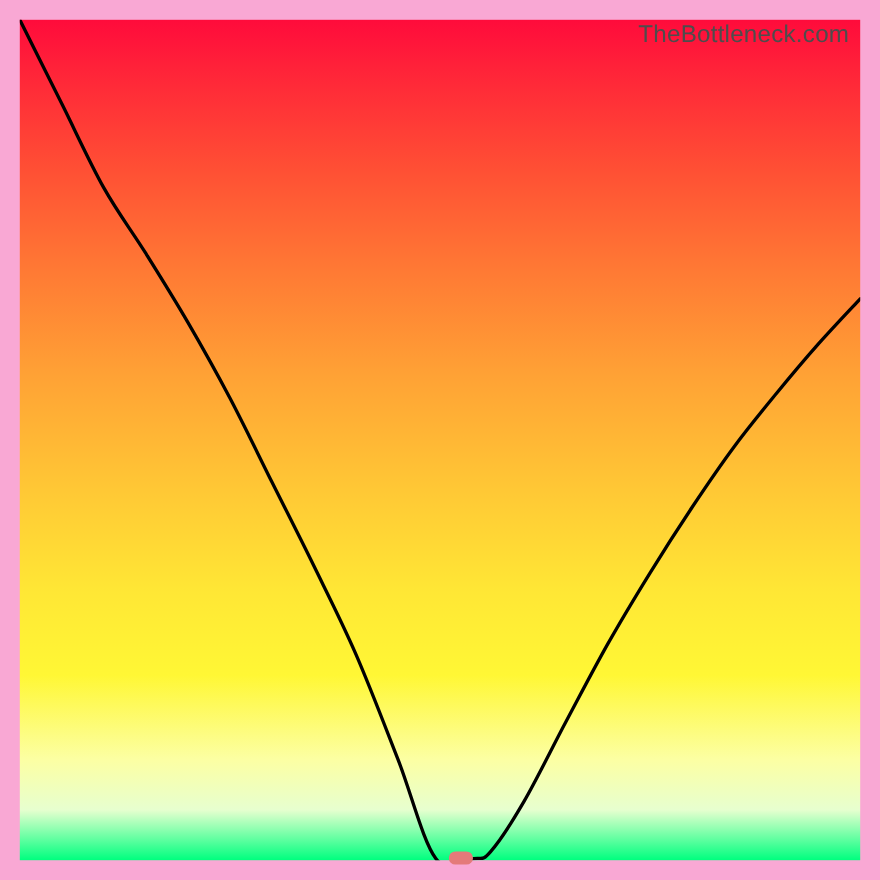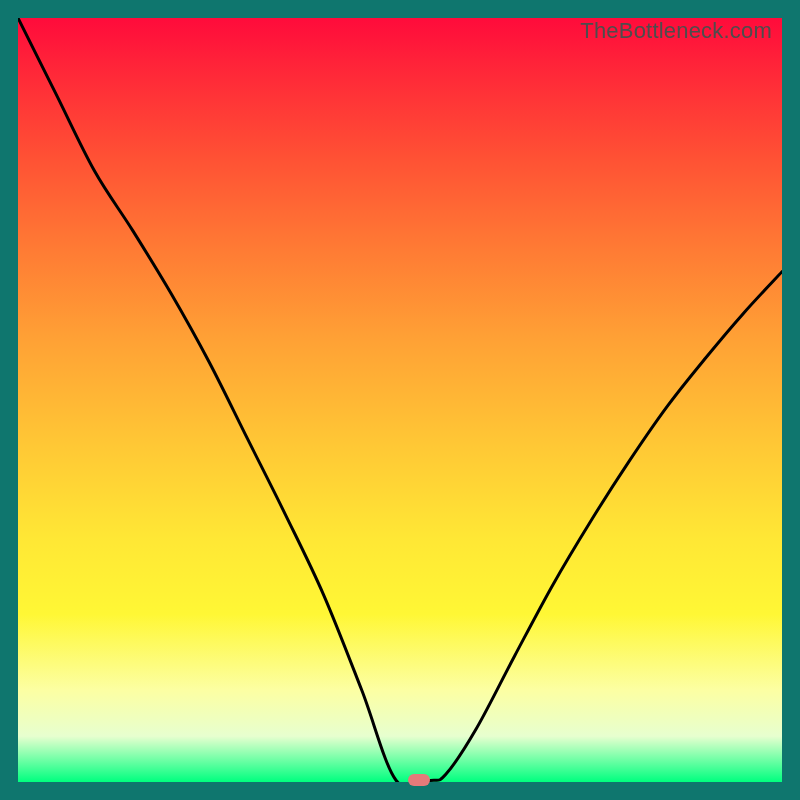--- a/index.html
+++ b/index.html
@@ -8,21 +8,21 @@
     width: 800px;
     height: 800px;
     background: #000;
     font-family: Arial, Helvetica, sans-serif;
     overflow: hidden;
   }
   .stage {
     position: relative;
     width: 800px;
     height: 800px;
-    background: #0f766e;
+    background: #f9a8d4;
   }
   .plot {
     position: absolute;
     left: 18px;
     top: 18px;
     width: 764px;
     height: 764px;
     background: linear-gradient(
       to bottom,
       #ff0b3b 0%,

